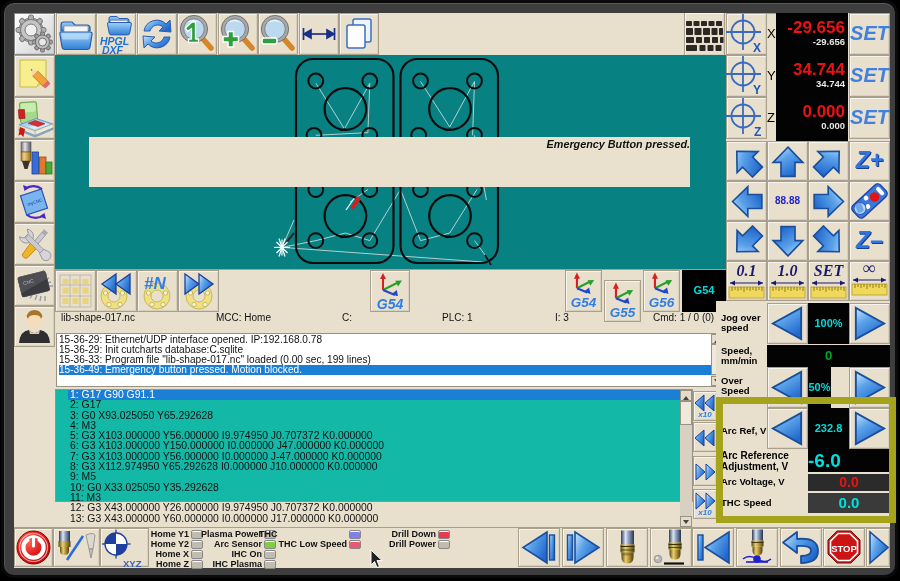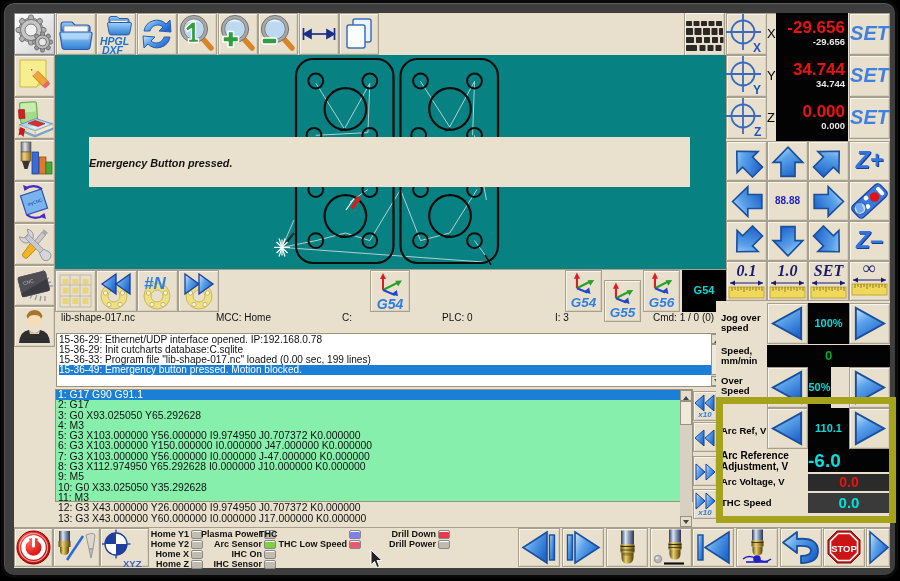--- a/index.html
+++ b/index.html
@@ -147,21 +147,21 @@
   </g>
 
   <g>
     <line x1="291" y1="155" x2="299" y2="143.5" stroke="#fff" stroke-width="1.2"></line>
     <path d="M295.5 152.5 l6.5-9.5 2.8 1.9 -6.5 9.5z" fill="#e01818"></path>
     <circle cx="302.8" cy="144" r="2.6" fill="#e01818"></circle>
   </g>
  </svg>
 
  <div class="abs" style="left:34px;top:82px;width:601px;height:50px;background:#e9e1ce;">
-   <div style="text-align:left;margin-top:20px;font-size:10.8px;font-weight:bold;font-style:italic;color:#111;">Emergency Button pressed.</div>
+   <div style="text-align:right;margin-top:1px;font-size:10.8px;font-weight:bold;font-style:italic;color:#111;">Emergency Button pressed.</div>
  </div>
 </div>
 
 <div id="toolbar">
 
  <div class="cell" style="left:14px;top:13px;width:41px;height:42px;background:linear-gradient(135deg,#fdfdfd,#d2d2d2);border-color:#8a8a8a;">
   <svg width="39" height="40" viewBox="0 0 39 40">
     <g fill="#9a9a9a" stroke="#787878" stroke-width="1">
       <circle cx="16" cy="16" r="12" fill="#b9b9b9"></circle>
       <g fill="#b0b0b0">
@@ -518,21 +518,21 @@
   <div style="text-align:center;font-size:13.5px;font-weight:bold;font-style:italic;color:#2e7de8;margin-top:1px;">G56</div>
  </div>
 
  <div class="abs" style="left:682px;top:269.5px;width:44px;height:42px;background:#000;color:#00dcdc;font-weight:bold;font-size:11px;text-align:center;line-height:40px;">G54</div>
 </div>
 
 <div id="statusline" style="position:absolute;left:55px;top:311.5px;width:671px;height:21px;font-size:10px;color:#111;">
   <span class="abs" style="left:6px;top:0.5px;">lib-shape-017.nc</span>
   <span class="abs" style="left:161px;top:0.5px;">MCC: Home</span>
   <span class="abs" style="left:287px;top:0.5px;">C:</span>
-  <span class="abs" style="left:387px;top:0.5px;">PLC: 0</span>
+  <span class="abs" style="left:387px;top:0.5px;">PLC: 1</span>
   <span class="abs" style="left:500px;top:0.5px;">I: 3</span>
   <span class="abs" style="left:598px;top:0.5px;">Cmd: 1 / 0 (0)</span>
 </div>
 
 <div id="logbox" style="position:absolute;left:56px;top:333px;width:667px;height:53.5px;background:#fff;border:1px solid #9a9280;box-sizing:border-box;font-size:10.1px;color:#111;">
   <div style="padding:0.5px 0 0 2px;line-height:10.1px;white-space:nowrap;">
     15-36-29: Ethernet/UDP interface opened. IP:192.168.0.78<br>
     15-36-29: Init cutcharts database:C.sqlite<br>
     15-36-33: Program file "lib-shape-017.nc" loaded (0.00 sec, 199 lines)<br>
     <span style="display:block;background:#1b7fd6;color:#fff;width:655px;">15-36-49: Emergency button pressed. Motion blocked.</span>
@@ -542,21 +542,21 @@
     <div class="abs" style="left:0;top:0;width:11px;height:10px;background:#e4dcca;border:1px solid #9a9280;box-sizing:border-box;">
           <div style="width:0;height:0;border:3px solid transparent;border-bottom:4px solid #444;margin:1px auto 0;"></div>
         </div>
     <div class="abs" style="left:0;bottom:0;width:11px;height:10px;background:#e4dcca;border:1px solid #9a9280;box-sizing:border-box;">
           <div style="width:0;height:0;border:3px solid transparent;border-top:4px solid #444;margin:2.5px auto 0;"></div>
         </div>
     <div class="abs" style="left:0;top:10px;width:11px;height:31px;background:#efe9db;border:1px solid #9a9280;box-sizing:border-box;"></div>
   </div>
 </div>
 
-<div id="gcodebox" style="position:absolute;left:55px;top:389px;width:638px;height:113px;background:#86efac;border:1px solid #9a9280;box-sizing:border-box;font-size:10.4px;color:#111;">
+<div id="gcodebox" style="position:absolute;left:55px;top:389px;width:638px;height:113px;background:#14b8a6;border:1px solid #9a9280;box-sizing:border-box;font-size:10.4px;color:#111;padding-left:12px;">
   <div style="padding:0 0 0 2px;line-height:10.3px;white-space:nowrap;">
     <span style="display:block;background:#1b7fd6;color:#fff;margin-left:-2px;padding-left:2px;">1: G17 G90 G91.1</span>
     2: G17<br>
     3: G0 X93.025050 Y65.292628<br>
     4: M3<br>
     5: G3 X103.000000 Y56.000000 I9.974950 J0.707372 K0.000000<br>
     6: G3 X103.000000 Y150.000000 I0.000000 J47.000000 K0.000000<br>
     7: G3 X103.000000 Y56.000000 I0.000000 J-47.000000 K0.000000<br>
     8: G3 X112.974950 Y65.292628 I0.000000 J10.000000 K0.000000<br>
     9: M5<br>
@@ -841,21 +841,21 @@
           <path d="M6 4 v32 L35 20z" fill="url(#bluArr)" stroke="#1a4f9e" stroke-width="2"></path>
         </svg>
       </div>
 
  <div class="abs lab" style="left:721px;top:426px;font-size:9.5px;text-align:right;">Arc Ref, V</div>
  <div class="cell" style="left:767px;top:408px;width:41px;height:41px;">
         <svg width="39" height="39" viewBox="0 0 40 40">
           <path d="M34 4 v32 L5 20z" fill="url(#bluArr)" stroke="#1a4f9e" stroke-width="2"></path>
         </svg>
       </div>
- <div class="abs" style="left:808px;top:408px;width:41px;height:41px;background:#030303;color:#00dcdc;font-weight:bold;font-size:11px;text-align:center;line-height:41px;">110.1</div>
+ <div class="abs" style="left:808px;top:408px;width:41px;height:41px;background:#030303;color:#00dcdc;font-weight:bold;font-size:11px;text-align:center;line-height:41px;">232.8</div>
  <div class="cell" style="left:849px;top:408px;width:41px;height:41px;">
         <svg width="39" height="39" viewBox="0 0 40 40">
           <path d="M6 4 v32 L35 20z" fill="url(#bluArr)" stroke="#1a4f9e" stroke-width="2"></path>
         </svg>
       </div>
 
  <div class="abs lab" style="left:721px;top:451px;font-size:10px;">Arc Reference<br>Adjustment, V</div>
  <div class="abs" style="left:808px;top:449px;width:82px;height:23px;background:#030303;color:#00e0e0;font-weight:bold;font-size:19px;text-align:left;line-height:23px;">-6.0</div>
 
  <div class="abs lab" style="left:721px;top:477px;font-size:9.5px;">Arc Voltage, V</div>
@@ -912,21 +912,21 @@
    <div class="abs" style="left:-10px;top:22px;width:50px;text-align:right;">Home X</div>
         <div class="abs led" style="left:42px;top:23px;"></div>
    <div class="abs" style="left:-10px;top:32px;width:50px;text-align:right;">Home Z</div>
         <div class="abs led" style="left:42px;top:33px;"></div>
    <div class="abs" style="left:40px;top:2px;width:73px;text-align:right;">Plasma Power</div>
         <div class="abs led" style="left:115px;top:3px;"></div>
    <div class="abs" style="left:40px;top:12px;width:73px;text-align:right;">Arc Sensor</div>
         <div class="abs led" style="left:115px;top:13px;background:#7ed040;"></div>
    <div class="abs" style="left:40px;top:22px;width:73px;text-align:right;">IHC On</div>
         <div class="abs led" style="left:115px;top:23px;"></div>
-   <div class="abs" style="left:40px;top:32px;width:73px;text-align:right;">IHC Sensor</div>
+   <div class="abs" style="left:40px;top:32px;width:73px;text-align:right;">IHC Plasma</div>
         <div class="abs led" style="left:115px;top:33px;"></div>
    <div class="abs" style="left:110px;top:2px;width:88px;text-align:left;">THC</div>
         <div class="abs led" style="left:200px;top:3px;background:#8080e8;"></div>
    <div class="abs" style="left:110px;top:12px;width:88px;text-align:right;">THC Low Speed</div>
         <div class="abs led" style="left:200px;top:13px;background:#e85a74;"></div>
    <div class="abs" style="left:200px;top:2px;width:87px;text-align:right;">Drill Down</div>
         <div class="abs led" style="left:289px;top:3px;background:#e83a4a;"></div>
    <div class="abs" style="left:200px;top:12px;width:87px;text-align:right;">Drill Power</div>
         <div class="abs led" style="left:289px;top:13px;"></div>
  </div>

